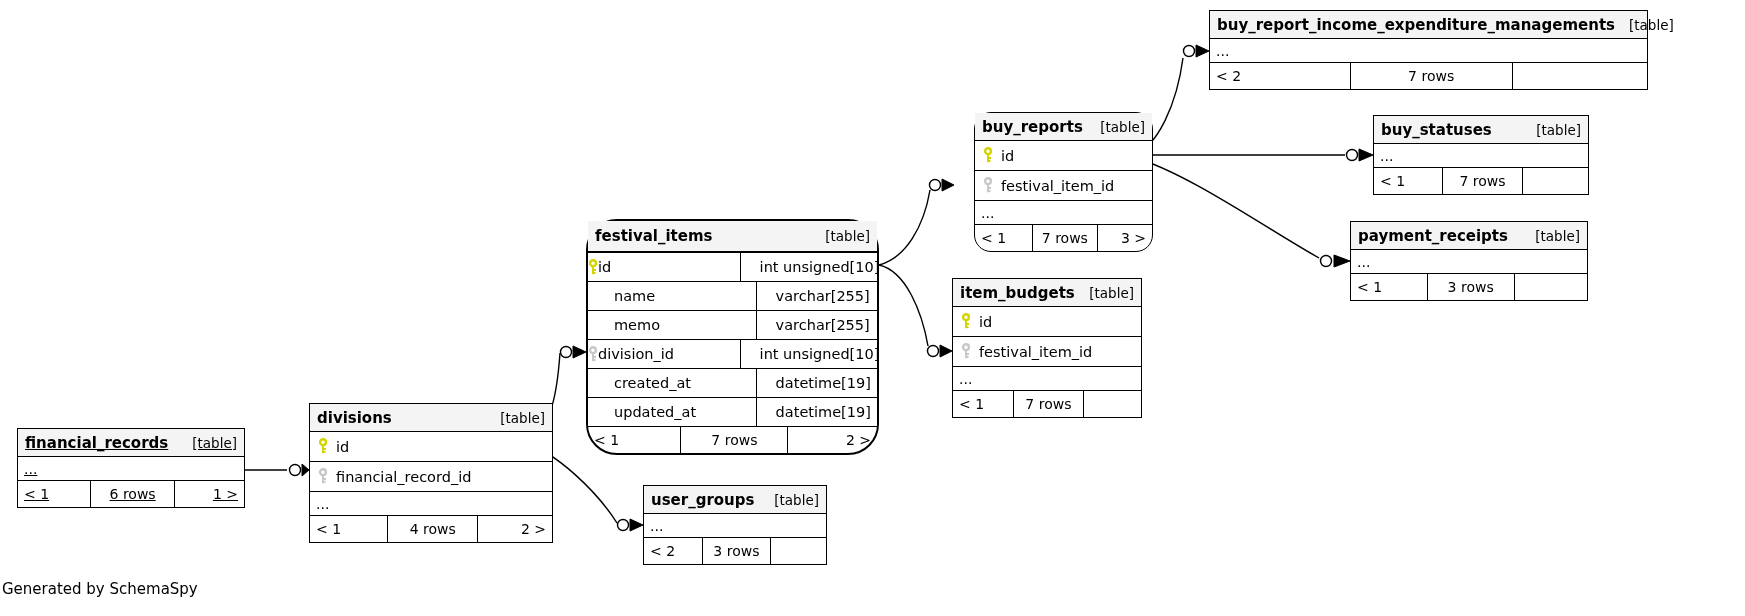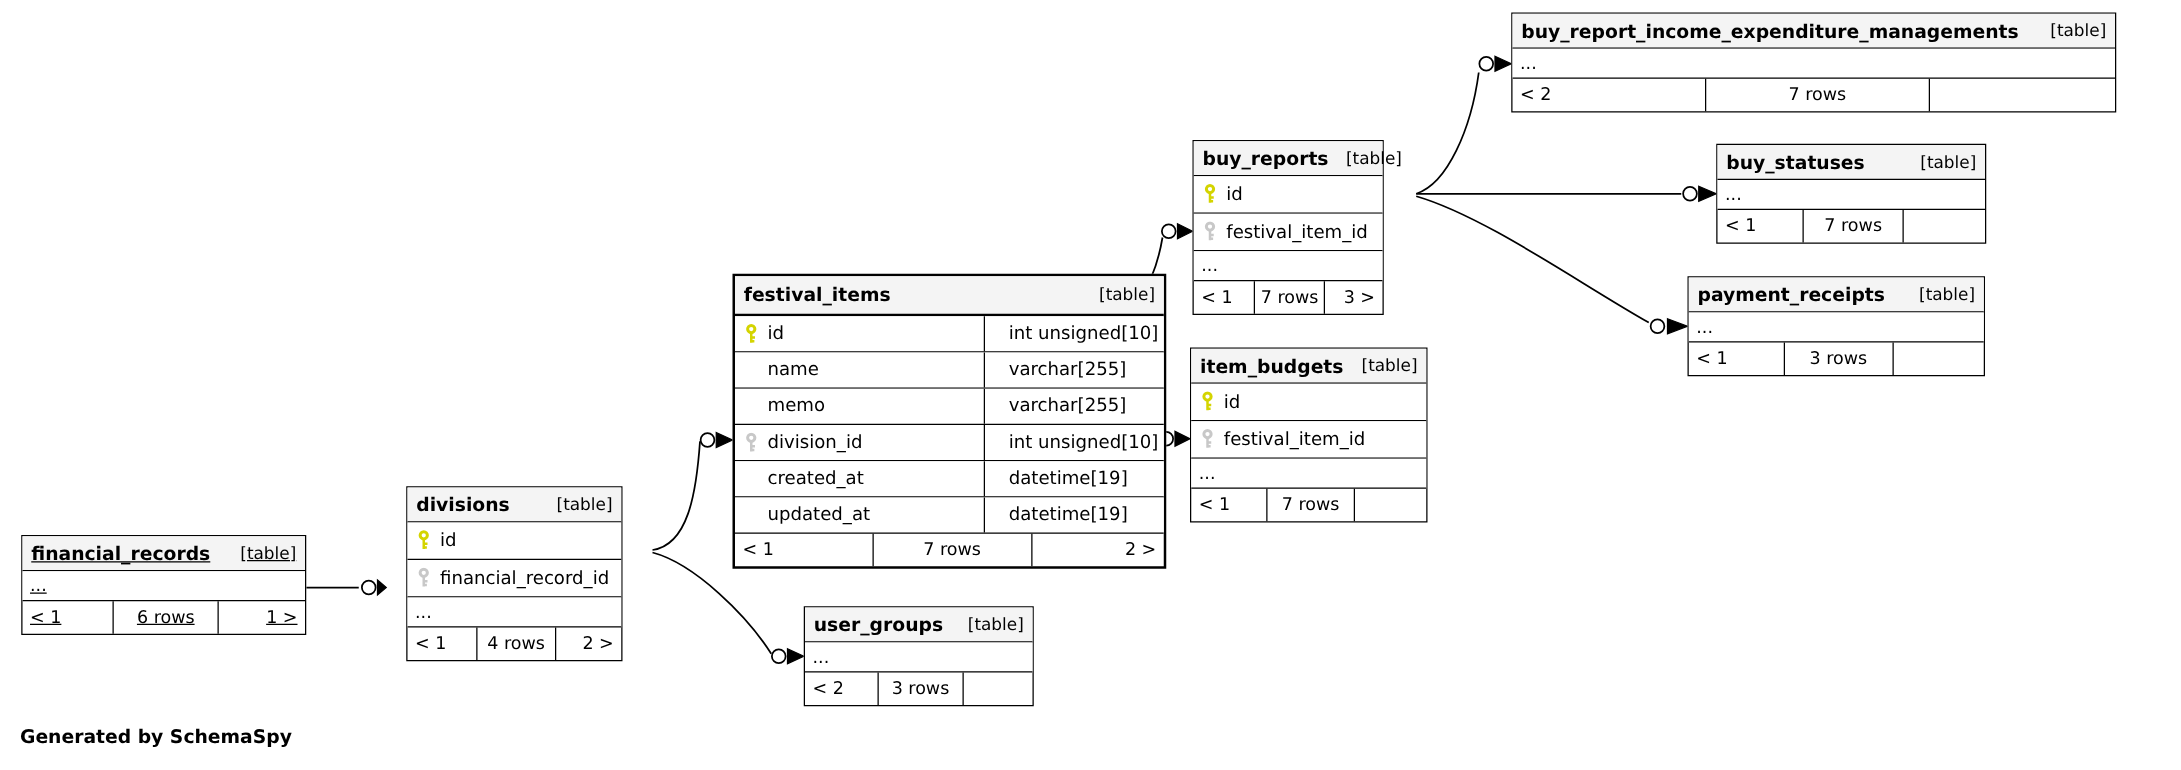--- a/index.html
+++ b/index.html
@@ -54,21 +54,21 @@
     padding-left: 19px;
     font-size: 14.5px; white-space: nowrap;
   }
 
   .t-footer { display: flex; height: 26px; font-size: 14px; }
   .f-cell { display: flex; align-items: center; height: 100%; white-space: nowrap; }
   .f-prev { flex: 0 0 32%; padding-left: 6px; }
   .f-rows { flex: 0 0 37%; justify-content: center; border-left: 1px solid #000; }
   .f-next { flex: 1; justify-content: flex-end; padding-right: 6px; border-left: 1px solid #000; }
 
-  .credit { position: absolute; left: 16px; top: 580px; font-size: 15px; z-index: 2; font-weight: bold; }
+  .credit { position: absolute; left: 2px; top: 580px; font-size: 15px; z-index: 2; }
 </style>
 </head>
 <body>
 
 <svg class="wires" width="1745" height="616">
   <g>
     <path class="wire" d="M245,470 L287,470"></path>
     <circle class="dot" cx="295" cy="470" r="5.5"></circle>
     <polygon class="arrow" points="302,464 309,470 302,476"></polygon>
   </g>
@@ -117,21 +117,21 @@
   <div class="t-row ellipsis">
     <span>...</span>
   </div>
   <div class="t-footer">
     <span class="f-cell f-prev">&lt; 1</span>
     <span class="f-cell f-rows">6 rows</span>
     <span class="f-cell f-next">1 &gt;</span>
   </div>
 </div>
 
-<div class="table-box" style="left:309px; top:389px; width:173px;margin-left:16px;">
+<div class="table-box" style="left:309px; top:403px; width:244px;">
   <div class="t-header">
     <span class="t-name">divisions</span>
     <span class="t-tag">[table]</span>
   </div>
   <div class="t-row col">
     <span class="key-cell">
       <svg width="10" height="17" viewBox="0 0 10 17">
         <circle cx="5" cy="4.2" r="2.9" fill="none" stroke-width="2.4" stroke="#d4d400"></circle>
         <path d="M5 7.2 L5 15.2 M5 11 L8 11 M5 14 L7.5 14" fill="none" stroke-width="2" stroke="#d4d400"></path>
       </svg>
@@ -150,21 +150,21 @@
   <div class="t-row ellipsis">
     <span>...</span>
   </div>
   <div class="t-footer">
     <span class="f-cell f-prev">&lt; 1</span>
     <span class="f-cell f-rows">4 rows</span>
     <span class="f-cell f-next">2 &gt;</span>
   </div>
 </div>
 
-<div class="table-box highlighted with-types" style="left:586px; top:219px; width:347px;">
+<div class="table-box highlighted with-types" style="left:586px; top:219px; width:293px;border-radius:31px;">
   <div class="t-header">
     <span class="t-name">festival_items</span>
     <span class="t-tag">[table]</span>
   </div>
   <div class="t-row col">
     <span class="key-cell">
       <svg width="10" height="17" viewBox="0 0 10 17">
         <circle cx="5" cy="4.2" r="2.9" fill="none" stroke-width="2.4" stroke="#d4d400"></circle>
         <path d="M5 7.2 L5 15.2 M5 11 L8 11 M5 14 L7.5 14" fill="none" stroke-width="2" stroke="#d4d400"></path>
       </svg>
@@ -217,21 +217,21 @@
   <div class="t-row ellipsis">
     <span>...</span>
   </div>
   <div class="t-footer">
     <span class="f-cell f-prev">&lt; 2</span>
     <span class="f-cell f-rows">3 rows</span>
     <span class="f-cell f-next"></span>
   </div>
 </div>
 
-<div class="table-box" style="left:954px; top:112px; width:153px;">
+<div class="table-box" style="left:974px; top:112px; width:179px;border-radius:17px;">
   <div class="t-header">
     <span class="t-name">buy_reports</span>
     <span class="t-tag">[table]</span>
   </div>
   <div class="t-row col">
     <span class="key-cell">
       <svg width="10" height="17" viewBox="0 0 10 17">
         <circle cx="5" cy="4.2" r="2.9" fill="none" stroke-width="2.4" stroke="#d4d400"></circle>
         <path d="M5 7.2 L5 15.2 M5 11 L8 11 M5 14 L7.5 14" fill="none" stroke-width="2" stroke="#d4d400"></path>
       </svg>
@@ -283,21 +283,21 @@
   <div class="t-row ellipsis">
     <span>...</span>
   </div>
   <div class="t-footer">
     <span class="f-cell f-prev">&lt; 1</span>
     <span class="f-cell f-rows">7 rows</span>
     <span class="f-cell f-next"></span>
   </div>
 </div>
 
-<div class="table-box" style="left:1209px; top:10px; width:484px;">
+<div class="table-box" style="left:1209px; top:10px; width:439px;">
   <div class="t-header">
     <span class="t-name">buy_report_income_expenditure_managements</span>
     <span class="t-tag">[table]</span>
   </div>
   <div class="t-row ellipsis">
     <span>...</span>
   </div>
   <div class="t-footer">
     <span class="f-cell f-prev">&lt; 2</span>
     <span class="f-cell f-rows">7 rows</span>

